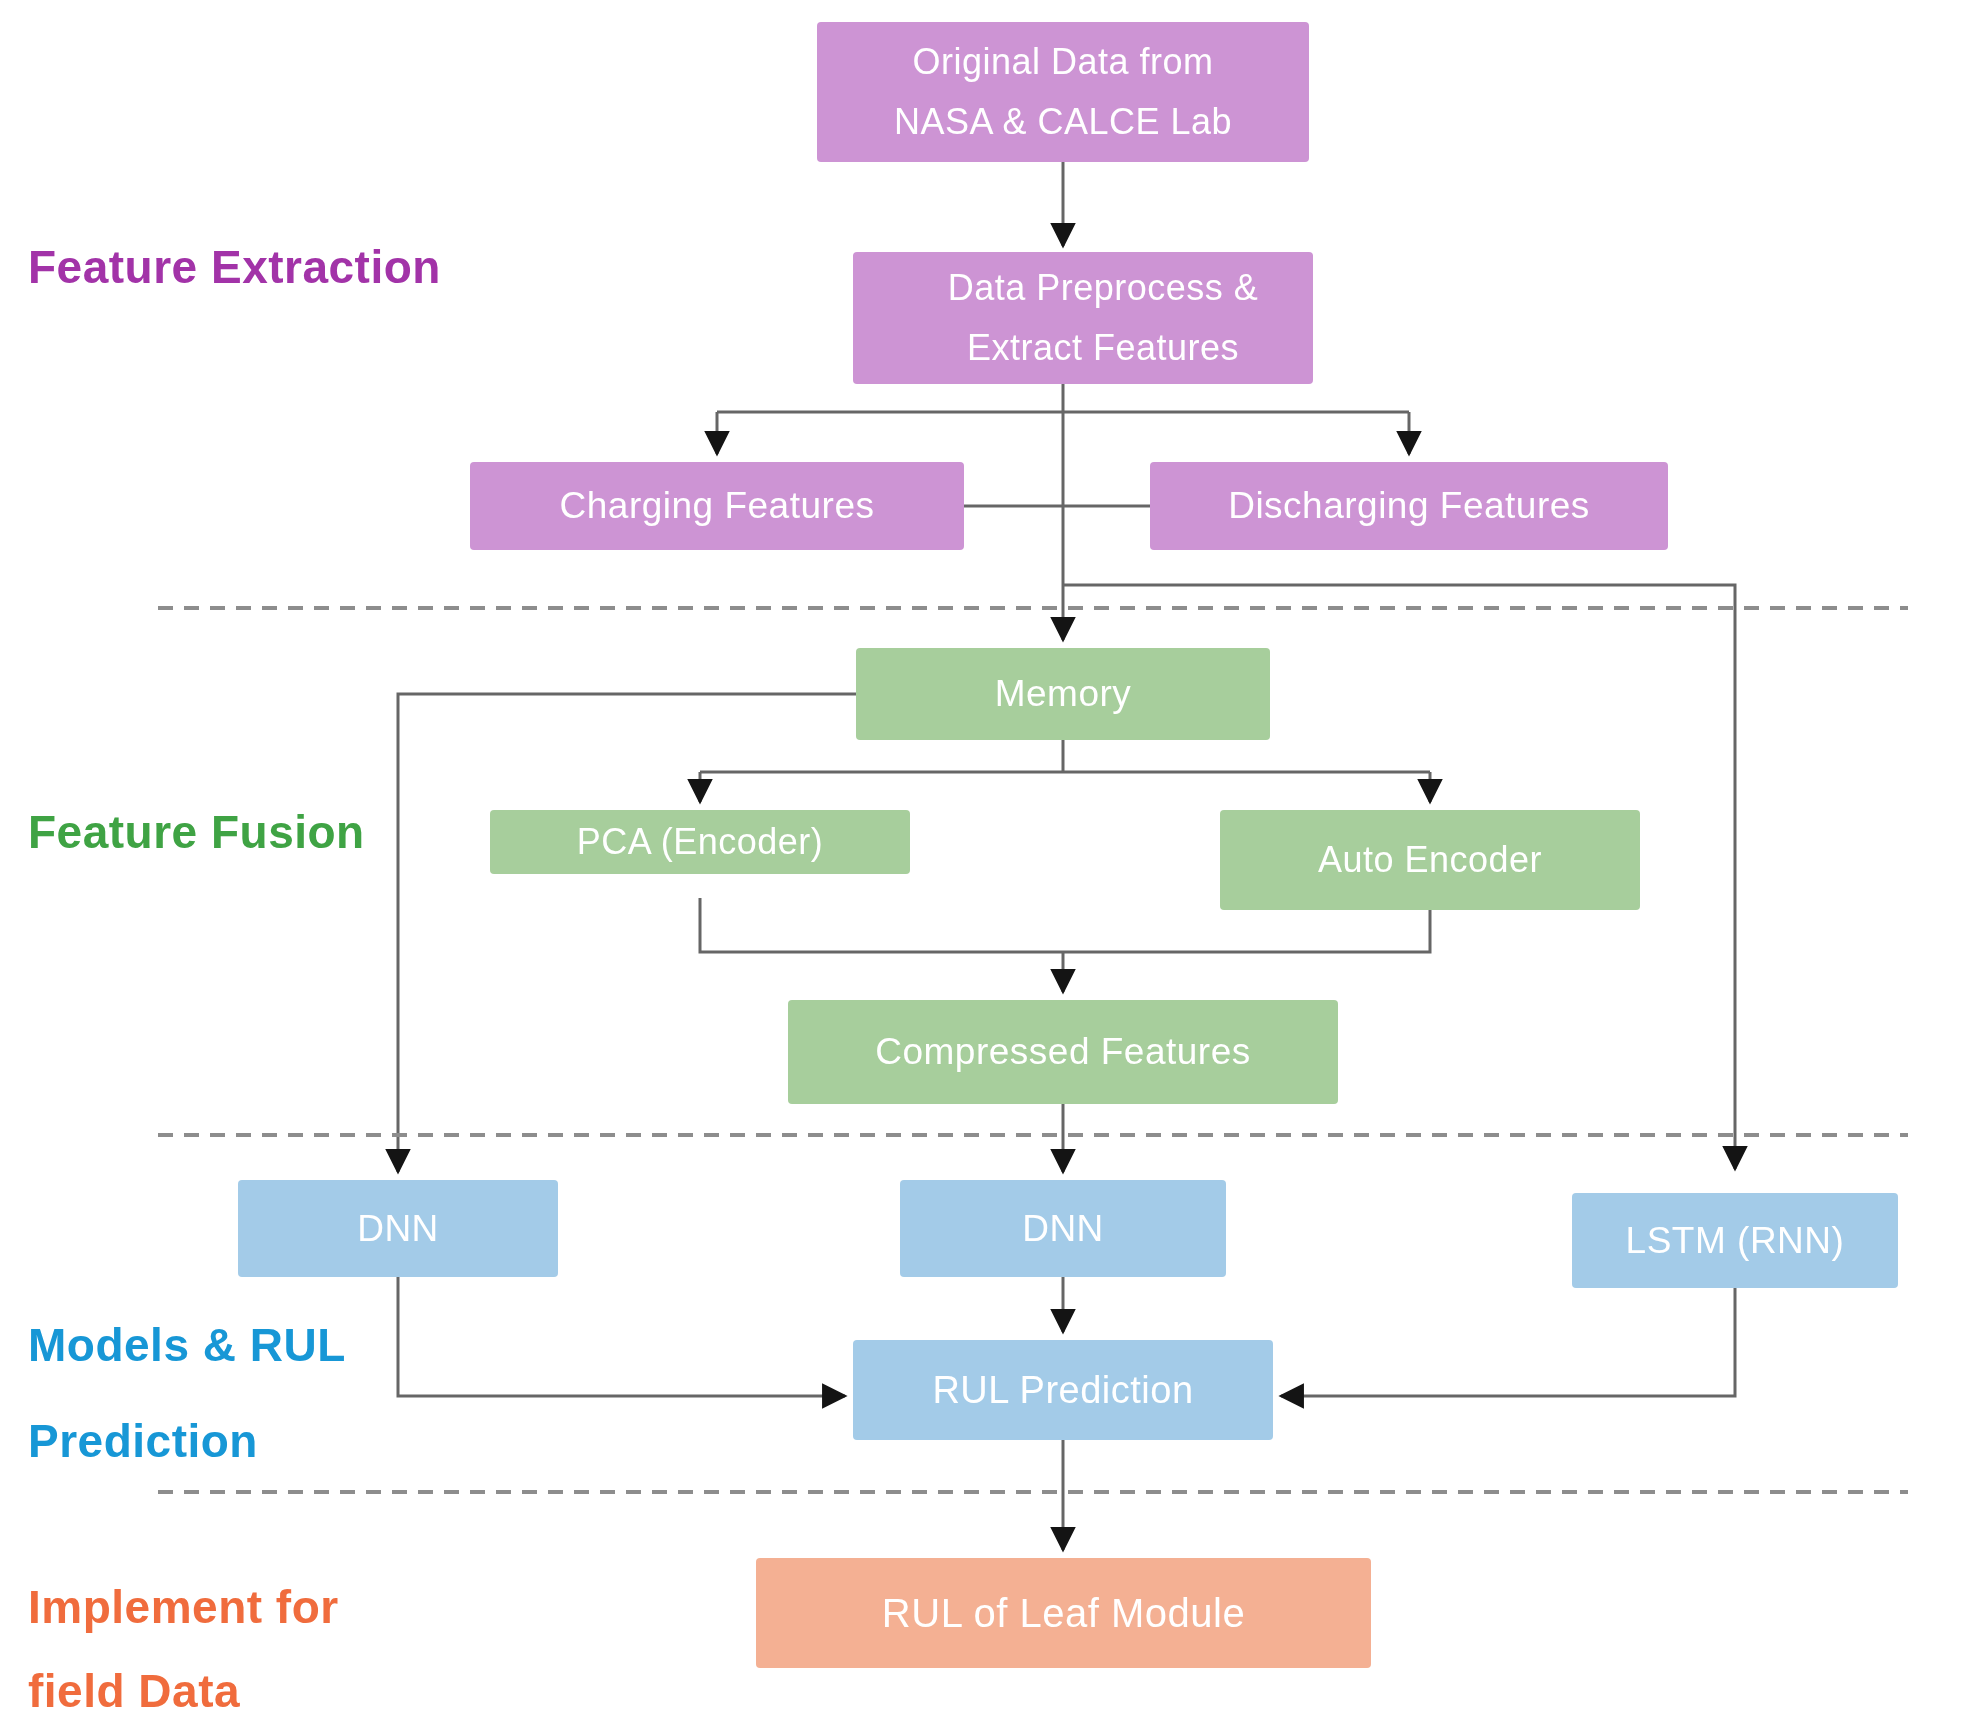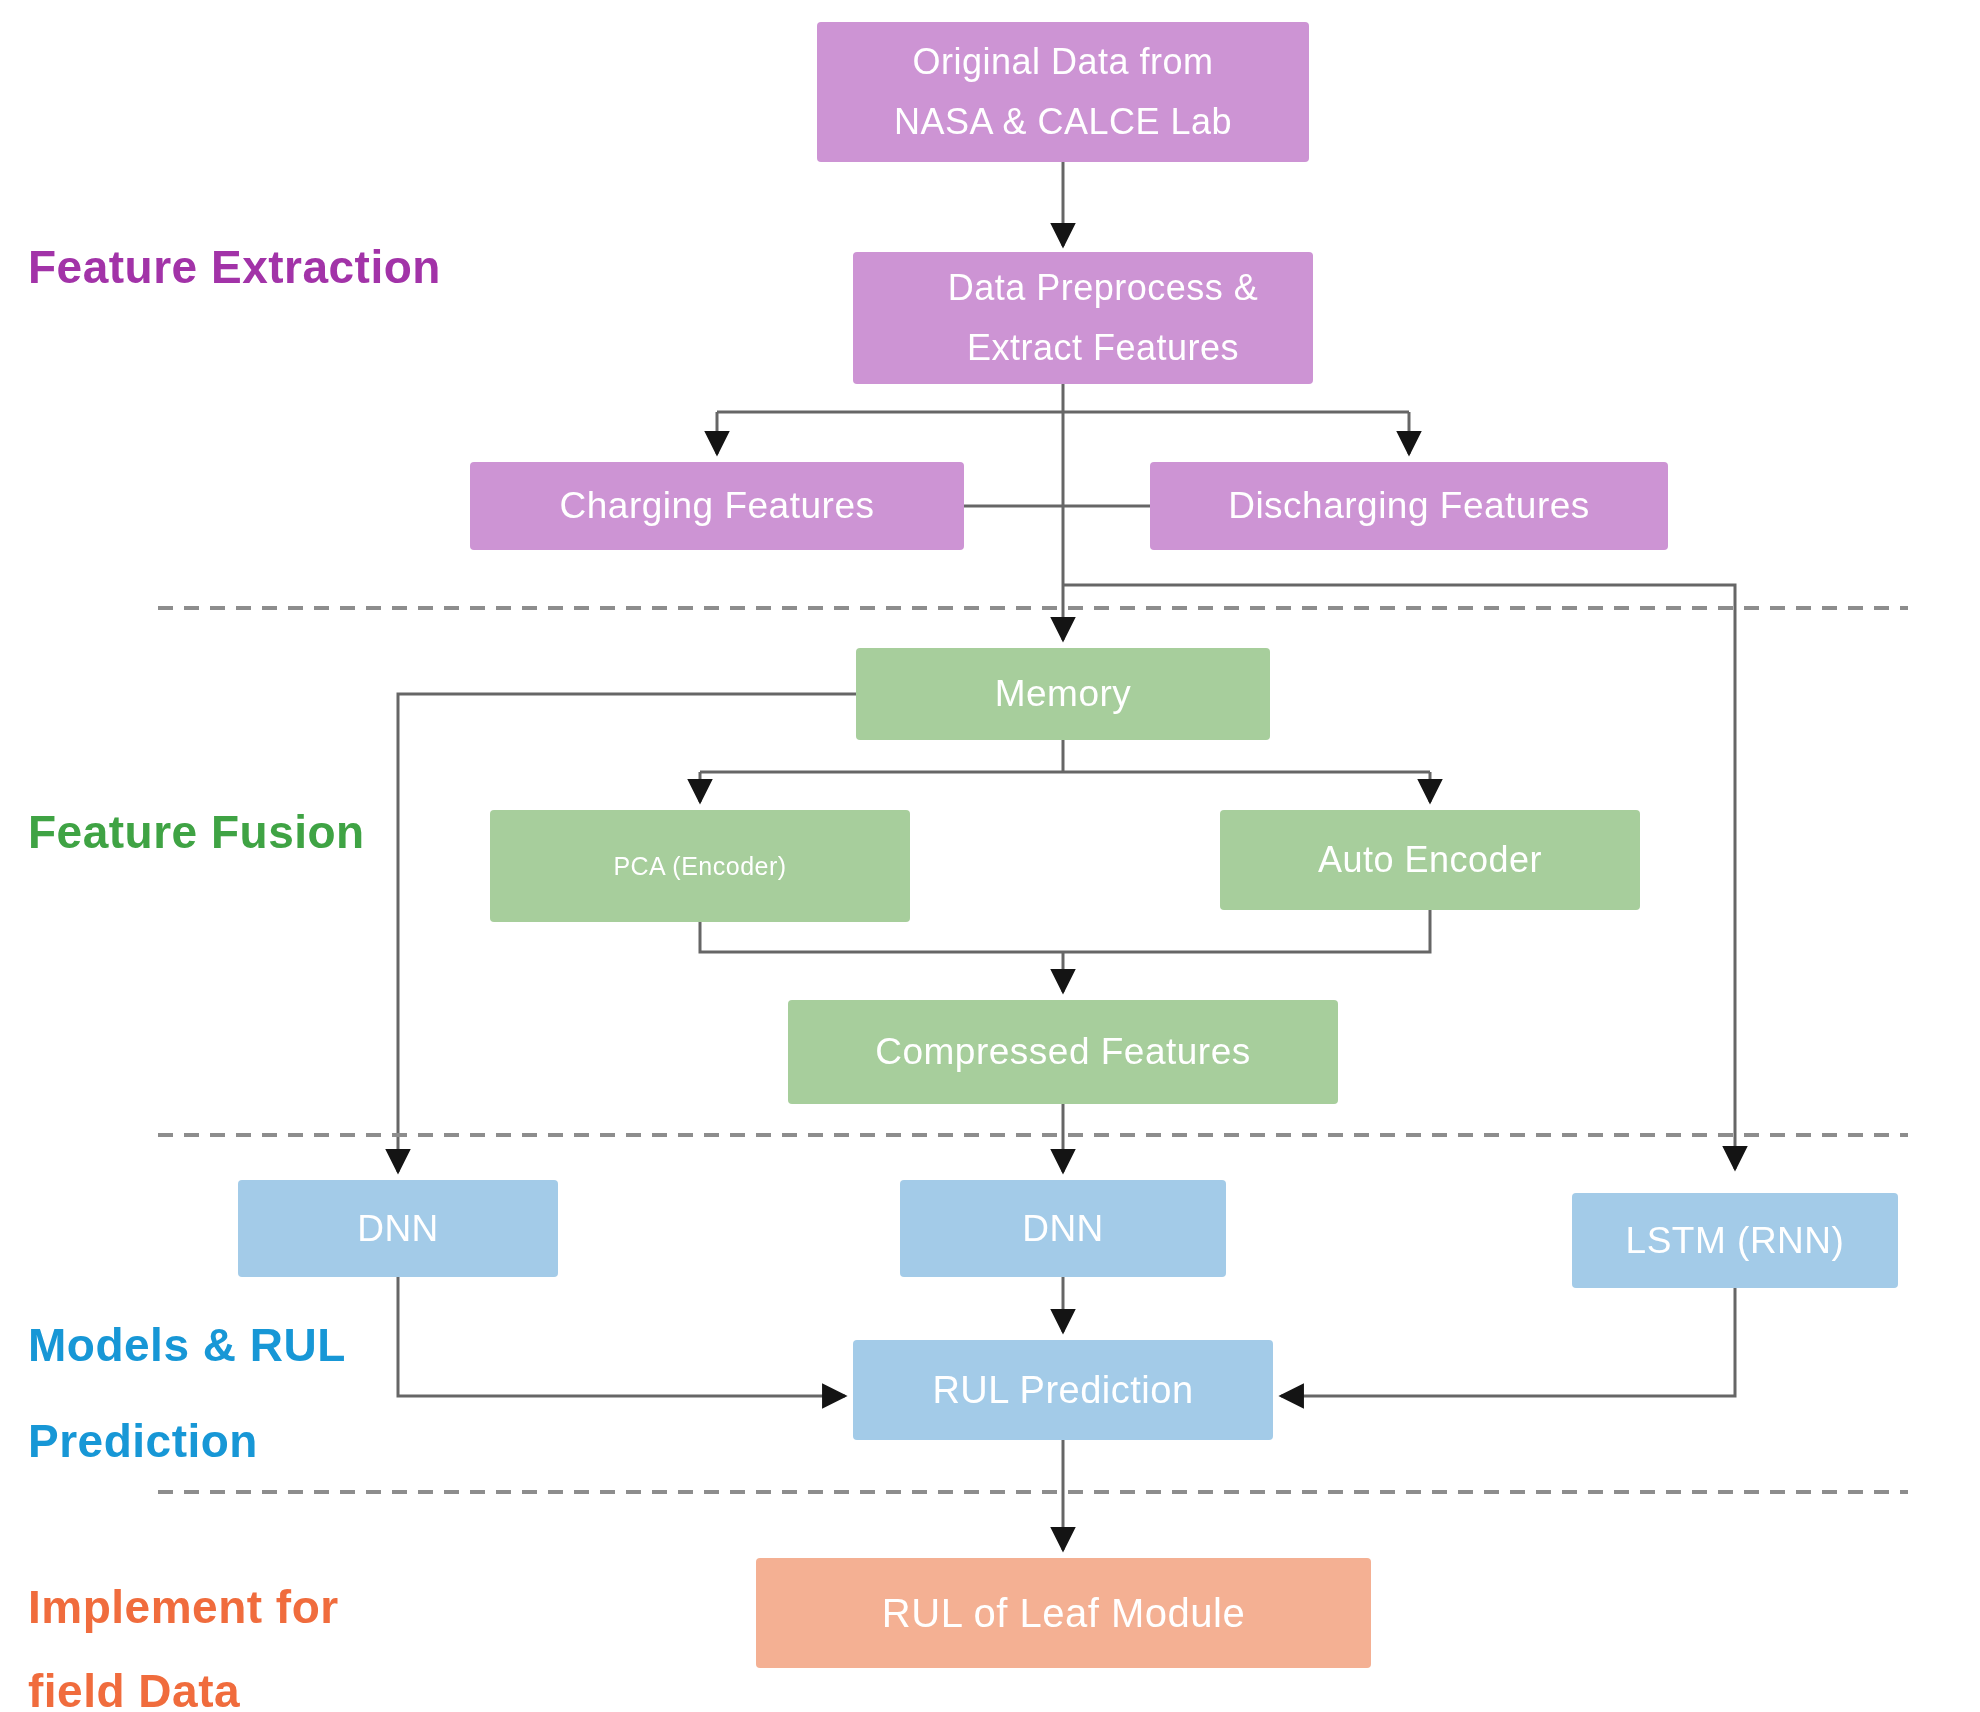--- a/index.html
+++ b/index.html
@@ -23,21 +23,21 @@
   .green{background:#A7CE9C;}
   .blue{background:#A3CBE8;}
   .orange{background:#F4B093;}
 
   
   .n-original   {left:817px; top:22px;  width:492px;height:140px;font-size:36px;}
   .n-preprocess {left:853px; top:252px; width:420px;height:132px;font-size:36px;padding-left:40px;}
   .n-charging   {left:470px; top:462px; width:494px;height:88px; font-size:37px;}
   .n-discharging{left:1150px;top:462px; width:518px;height:88px; font-size:37px;}
   .n-memory     {left:856px; top:648px; width:414px;height:92px; font-size:37px;}
-  .n-pca        {left:490px; top:810px; width:420px;height:112px; font-size:25px;}
+  .n-pca        {left:490px; top:810px; width:420px;height:64px; font-size:36px;}
   .n-autoenc    {left:1220px;top:810px; width:420px;height:100px; font-size:36px;}
   .n-compressed {left:788px; top:1000px;width:550px;height:104px; font-size:37px;}
   .n-dnn-left   {left:238px; top:1180px;width:320px;height:97px; font-size:37px;}
   .n-dnn-mid    {left:900px; top:1180px;width:326px;height:97px; font-size:37px;}
   .n-lstm       {left:1572px;top:1177px;width:326px;height:95px; font-size:37px;margin-top:16px;}
   .n-rulpred    {left:853px; top:1340px;width:420px;height:100px;font-size:38px;}
   .n-rulleaf    {left:756px; top:1558px;width:615px;height:110px;font-size:40px;}
 
   .section-label{
     position:absolute;z-index:2;

